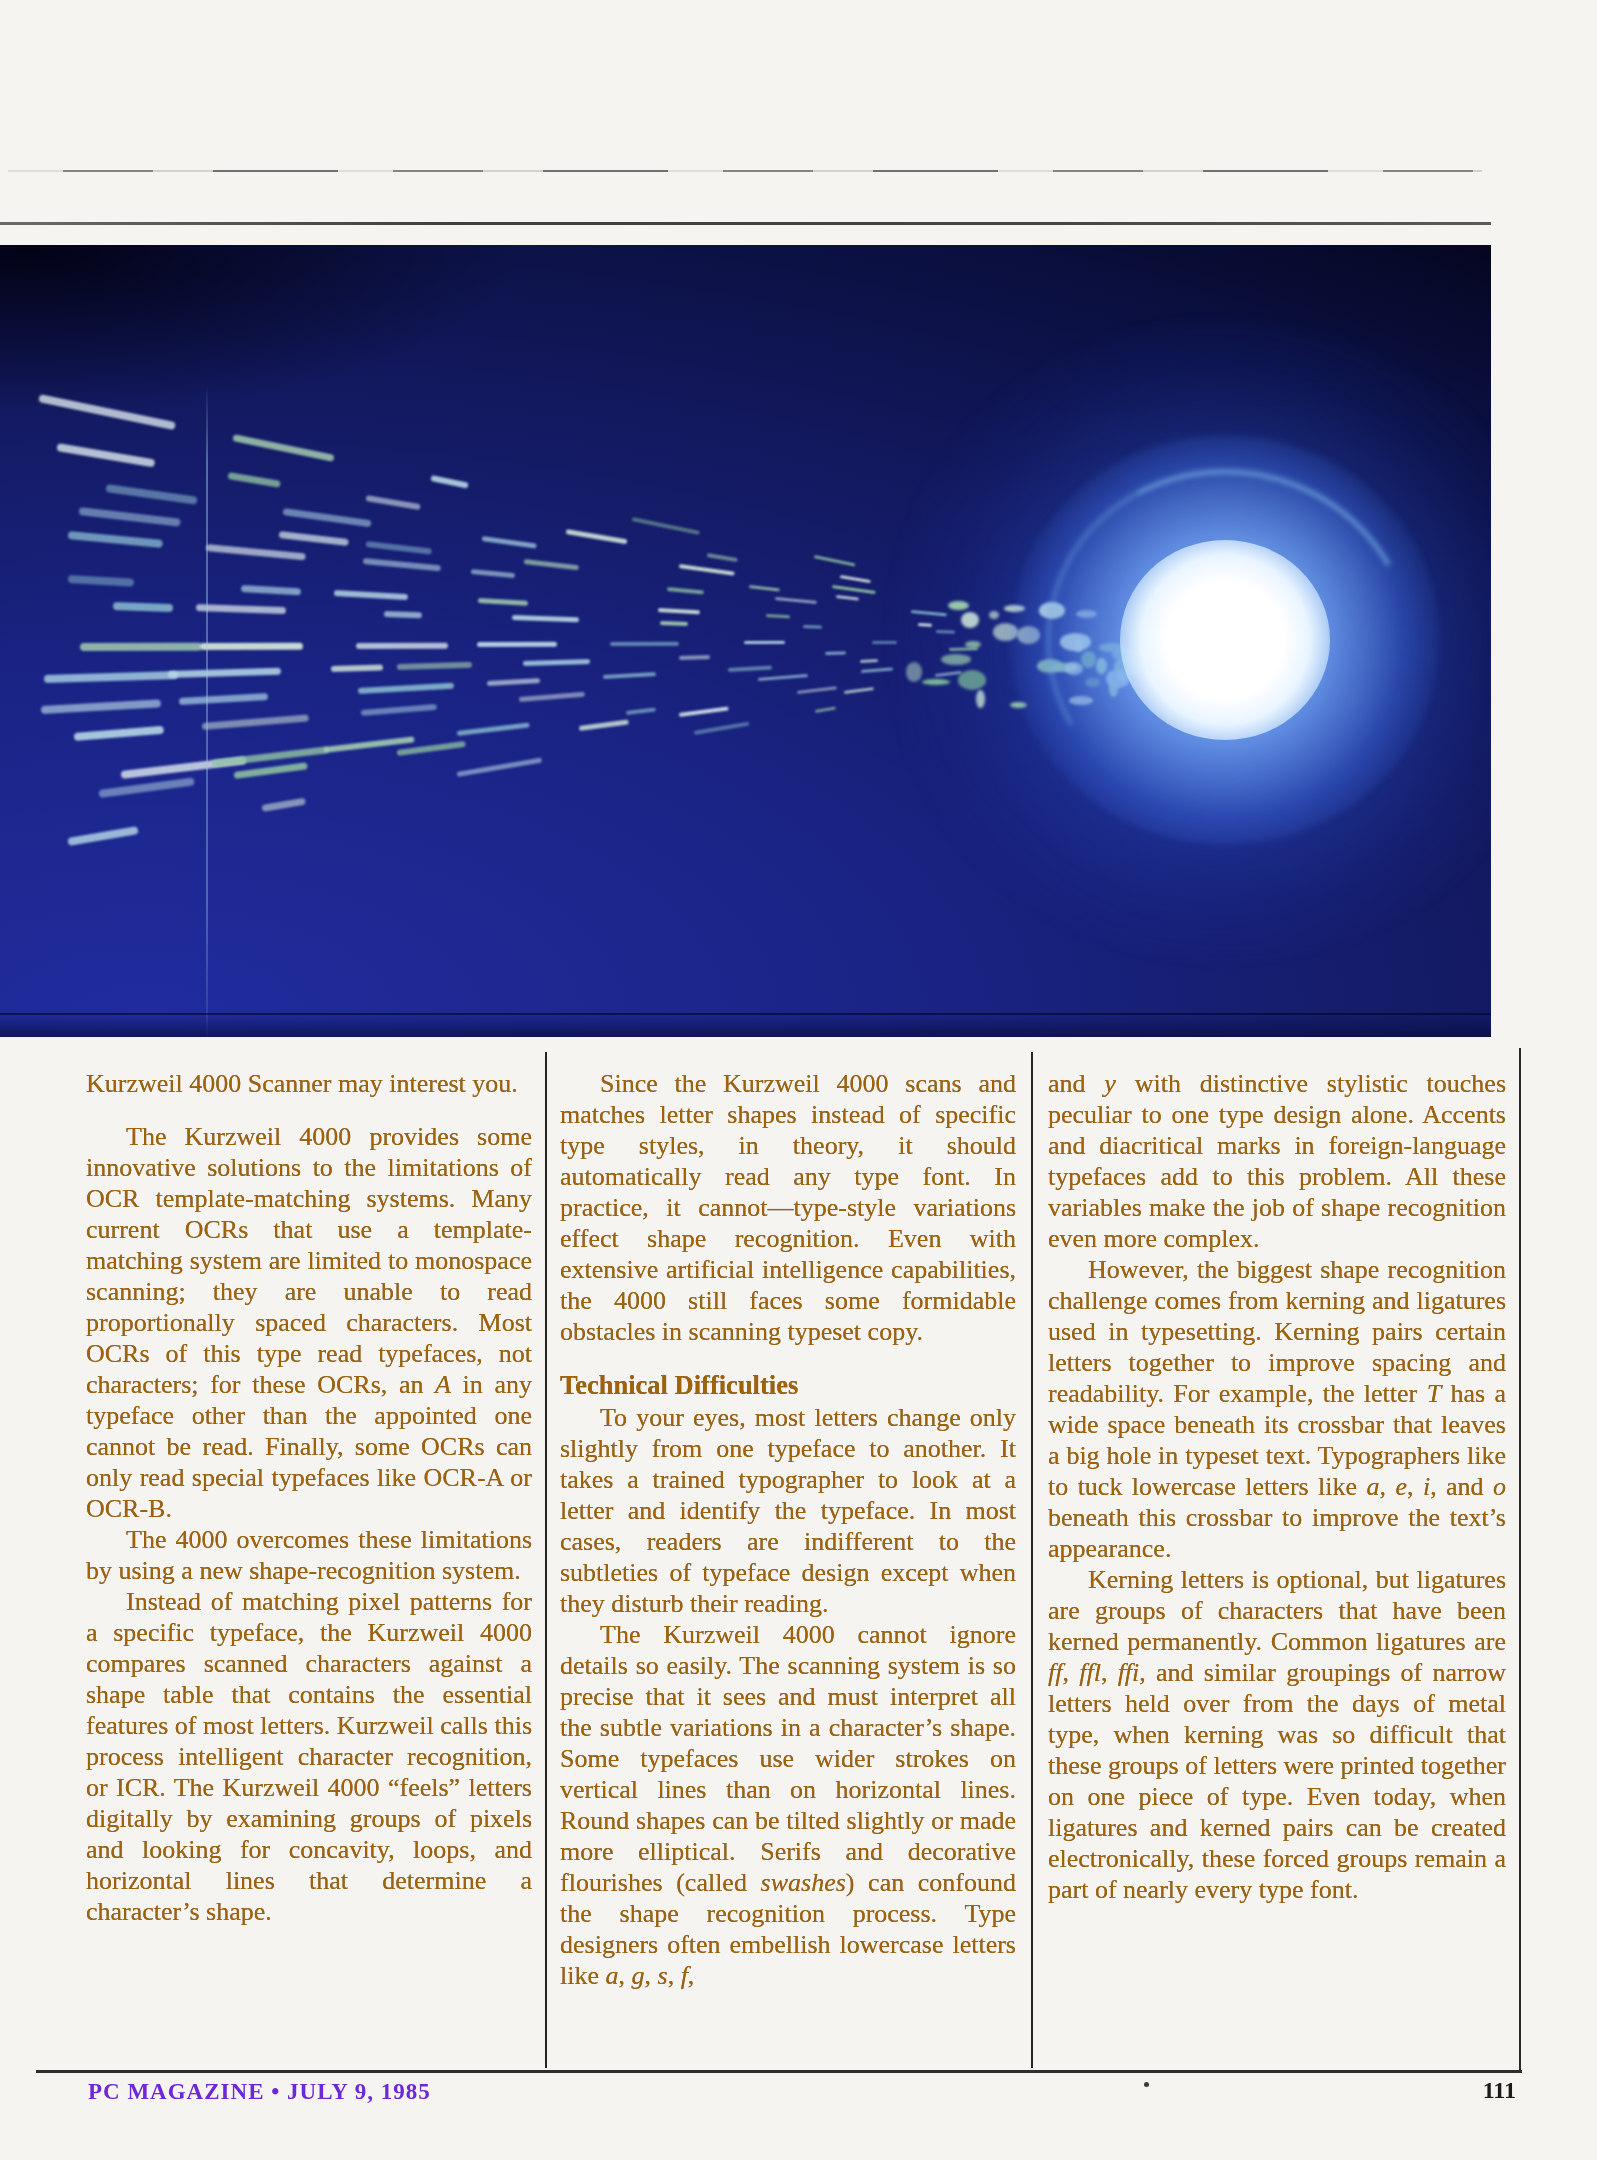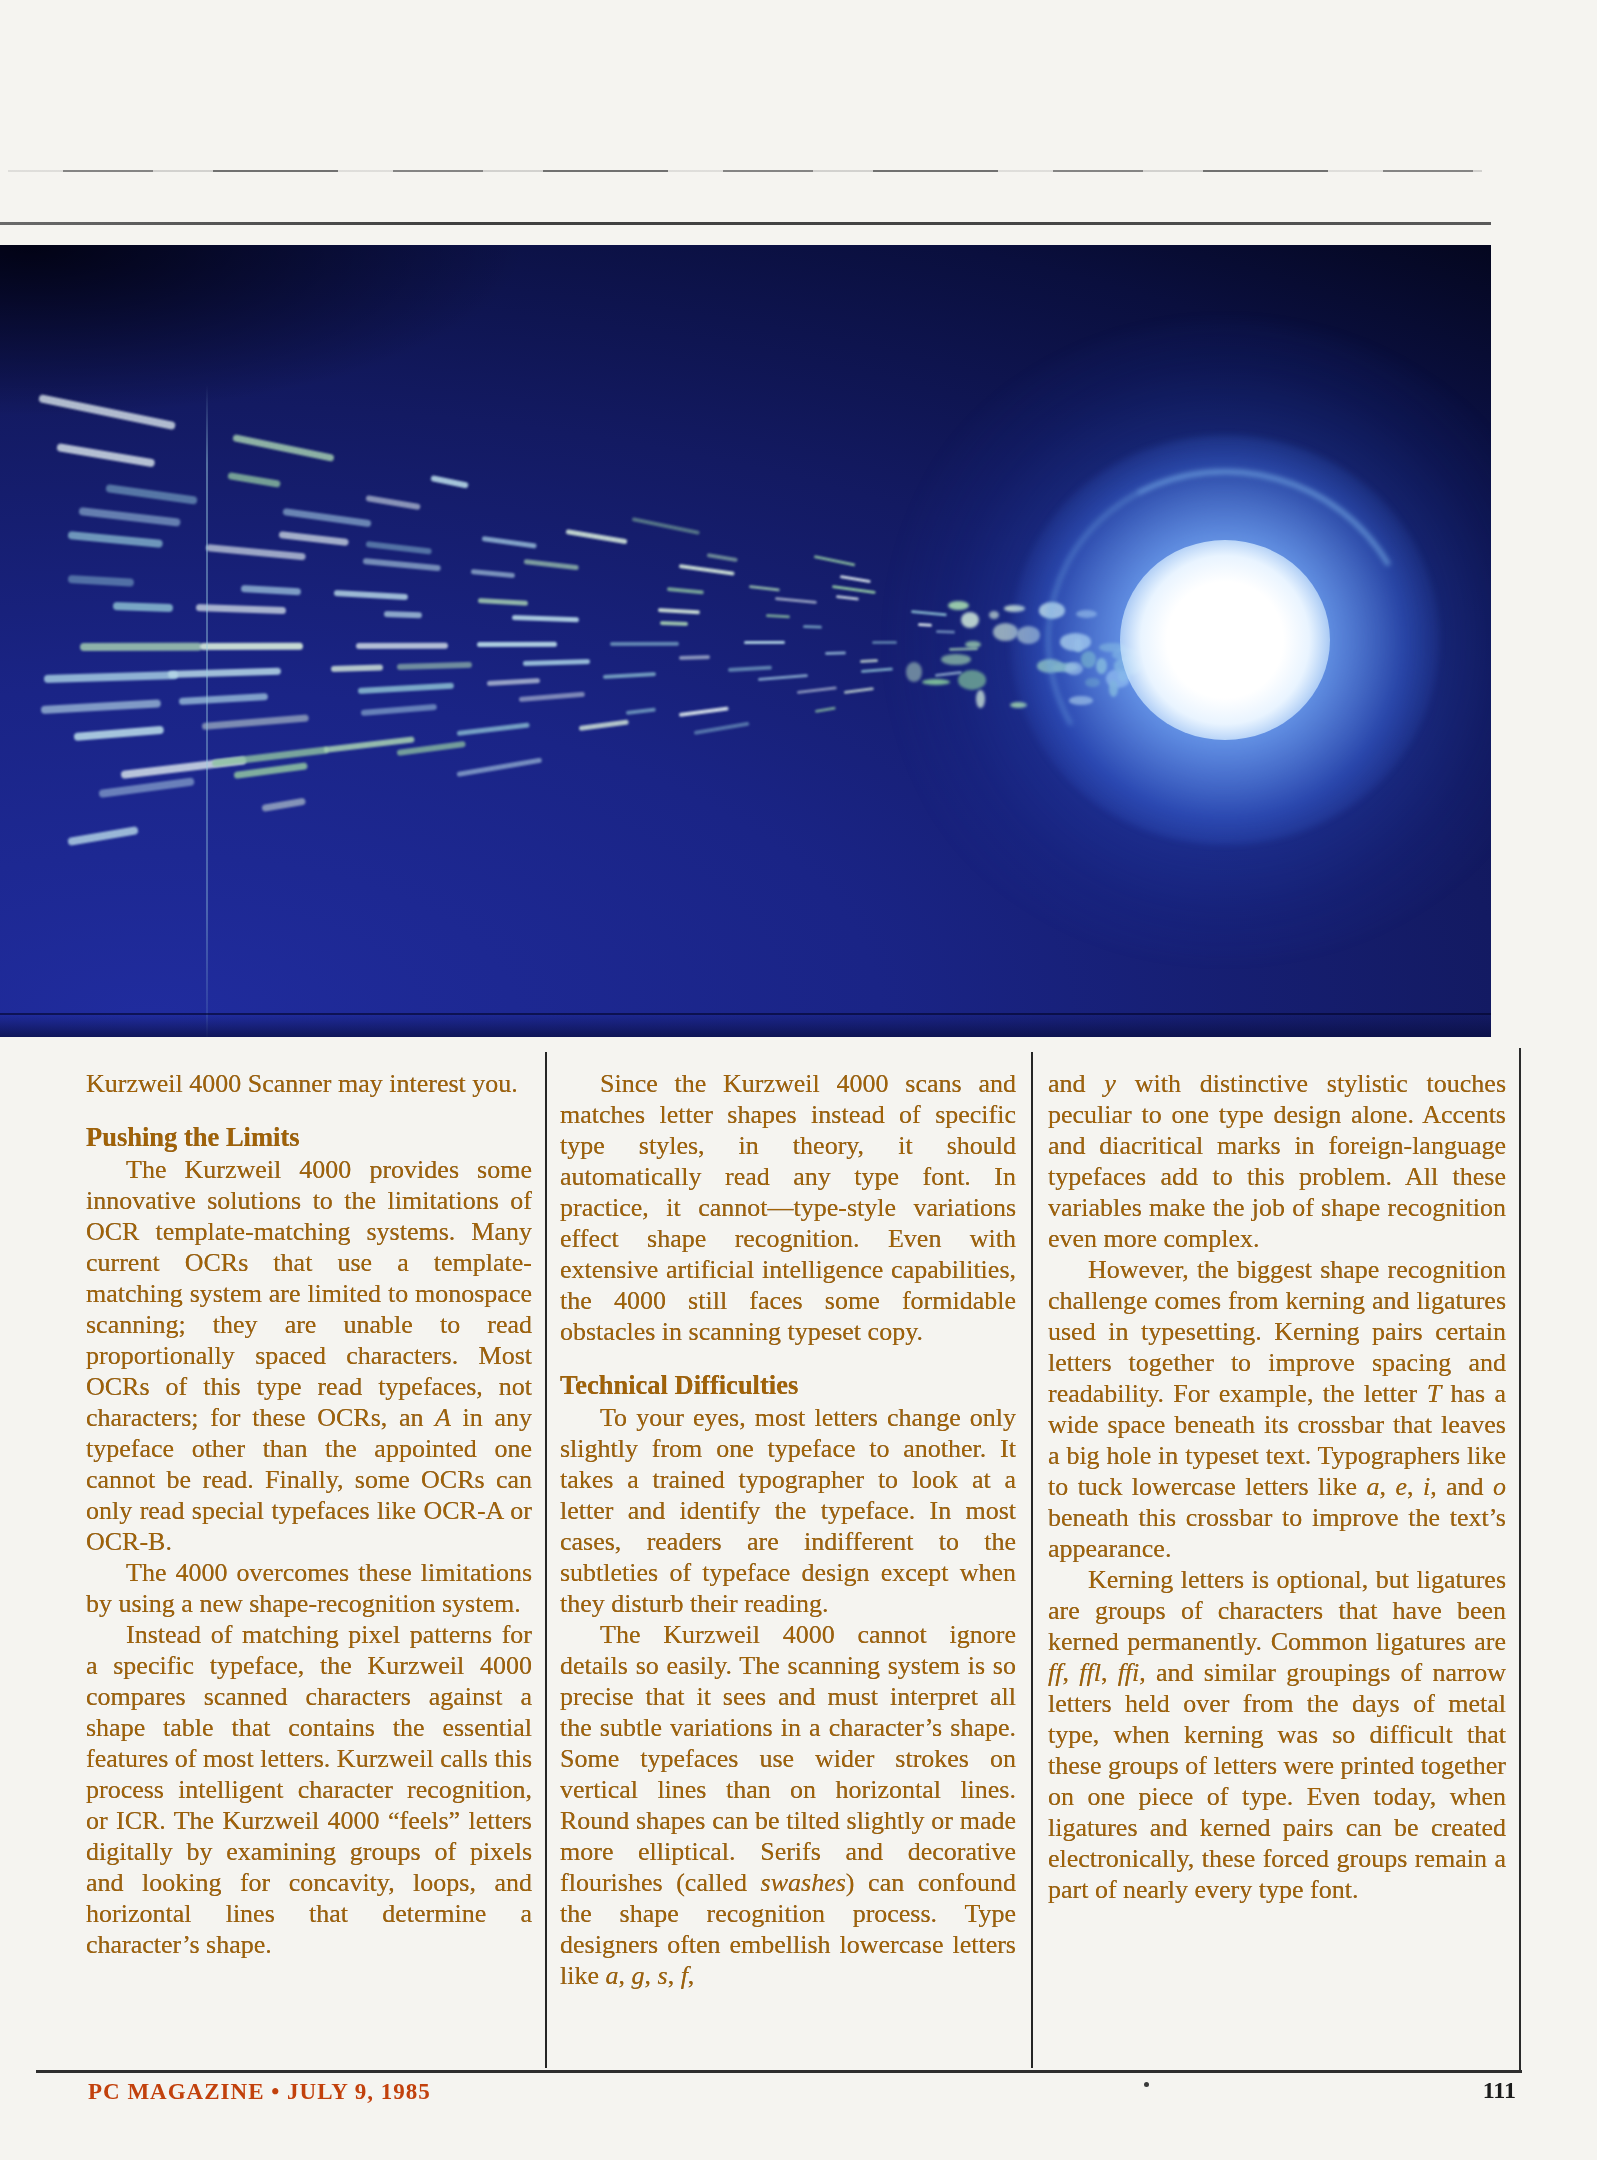--- a/index.html
+++ b/index.html
@@ -81,21 +81,21 @@
   .col .h{font-weight:bold;font-size:26.5px;line-height:33px;margin:0;}
   .col .spacer{height:22px;}
 
   .divider{width:2px;background:#262626;top:1052px;height:1016px;}
   .d1{left:545px;} .d2{left:1031px;}
   .right-border{left:1519px;top:1048px;width:2px;height:1023px;background:#2b2b2b;}
 
   
   .footer-rule{left:36px;top:2070px;width:1486px;height:3px;background:#2e2e2e;}
   .footer-left{
-    left:88px;top:2079px;font-weight:bold;font-size:23px;letter-spacing:1px;color:#c2410c;
+    left:88px;top:2079px;font-weight:bold;font-size:23px;letter-spacing:1px;color:#6d28d9;
   }
   .page-number{
     left:1380px;top:2077px;width:136px;text-align:right;
     font-weight:bold;font-size:24px;color:#1b1b1b;
   }
   .artifact-dot{left:1144px;top:2082px;width:5px;height:5px;border-radius:50%;background:#3a3a3a;}
 </style>
 </head>
 <body>
 
@@ -232,21 +232,20 @@
     <div class="abs orb-core"></div>
     <div class="abs crease"></div>
     <div class="abs hero-seam"></div>
     <div class="abs hero-bottom"></div>
   </div>
 
   <div id="columns">
       <div class="col col1">
         <p>Kurzweil 4000 Scanner may interest you.</p>
         <div class="spacer"></div>
-        <div class="h">Pushing the Limits</div>
         <p class="ind">The Kurzweil 4000 provides some innovative solutions to the limitations of OCR template-matching systems. Many current OCRs that use a template-matching system are limited to monospace scanning; they are unable to read proportionally spaced characters. Most OCRs of this type read typefaces, not characters; for these OCRs, an <i>A</i> in any typeface other than the appointed one cannot be read. Finally, some OCRs can only read special typefaces like OCR-A or OCR-B.</p>
         <p class="ind">The 4000 overcomes these limitations by using a new shape-recognition system.</p>
         <p class="ind">Instead of matching pixel patterns for a specific typeface, the Kurzweil 4000 compares scanned characters against a shape table that contains the essential features of most letters. Kurzweil calls this process intelligent character recognition, or ICR. The Kurzweil 4000 “feels” letters digitally by examining groups of pixels and looking for concavity, loops, and horizontal lines that determine a character’s shape.</p>
       </div>
       <div class="col col2">
         <p class="ind">Since the Kurzweil 4000 scans and matches letter shapes instead of specific type styles, in theory, it should automatically read any type font. In practice, it cannot—type-style variations effect shape recognition. Even with extensive artificial intelligence capabilities, the 4000 still faces some formidable obstacles in scanning typeset copy.</p>
         <div class="spacer"></div>
         <div class="h">Technical Difficulties</div>
         <p class="ind">To your eyes, most letters change only slightly from one typeface to another. It takes a trained typographer to look at a letter and identify the typeface. In most cases, readers are indifferent to the subtleties of typeface design except when they disturb their reading.</p>
         <p class="ind">The Kurzweil 4000 cannot ignore details so easily. The scanning system is so precise that it sees and must interpret all the subtle variations in a character’s shape. Some typefaces use wider strokes on vertical lines than on horizontal lines. Round shapes can be tilted slightly or made more elliptical. Serifs and decorative flourishes (called <i>swashes</i>) can confound the shape recognition process. Type designers often embellish lowercase letters like <i>a</i>, <i>g</i>, <i>s</i>, <i>f</i>,</p>

